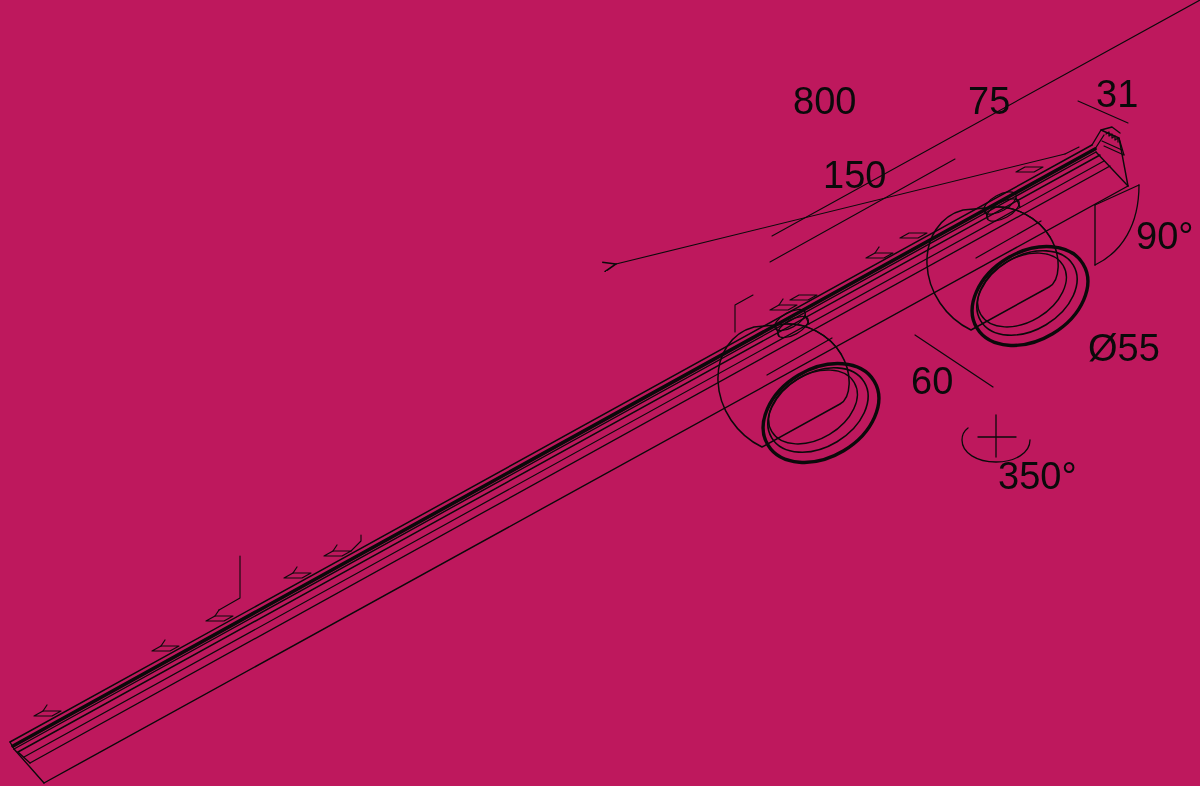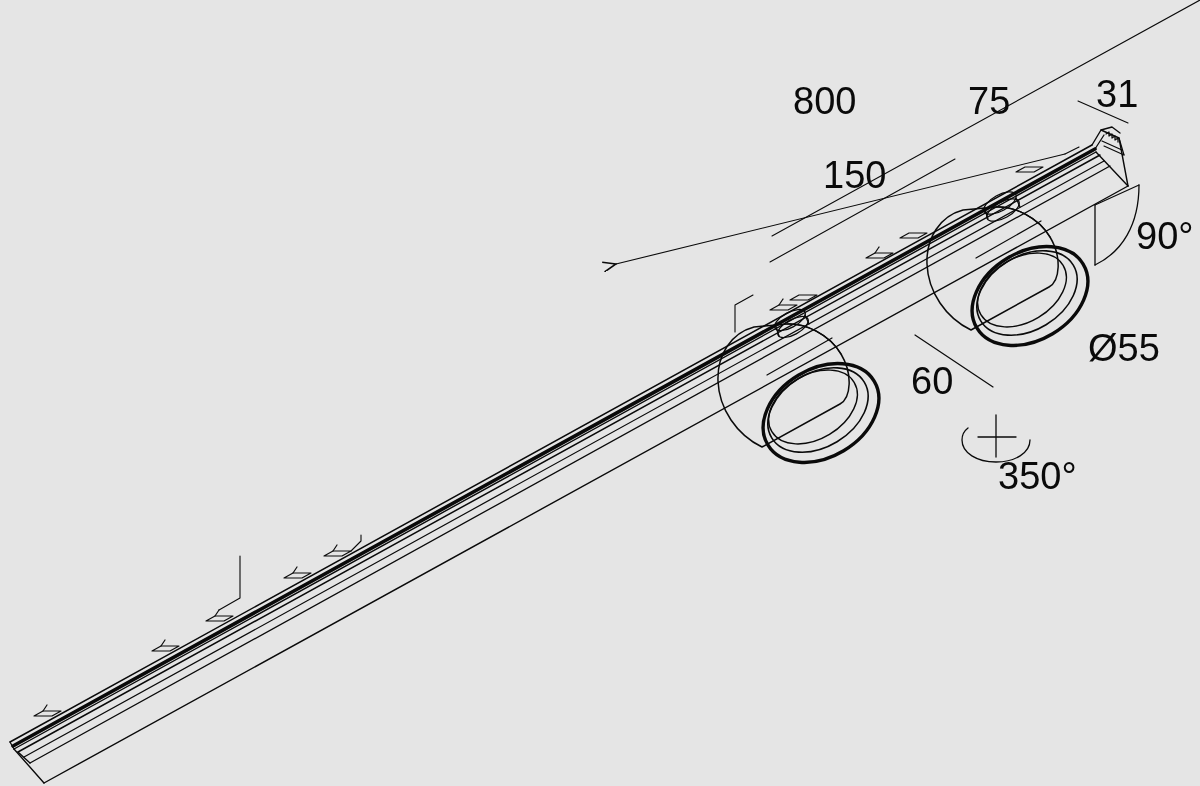--- a/index.html
+++ b/index.html
@@ -10,21 +10,21 @@
   body {
     width: 1200px;
     height: 786px;
     overflow: hidden;
     font-family: "Liberation Sans", sans-serif;
   }
   #sheet {
     position: relative;
     width: 1200px;
     height: 786px;
-    background: #e5e5e5;
+    background: #be185d;
   }
   #drawing {
     position: absolute;
     left: 0;
     top: 0;
     width: 1200px;
     height: 786px;
   }
   .dimtext {
     font-family: "Liberation Sans", sans-serif;

